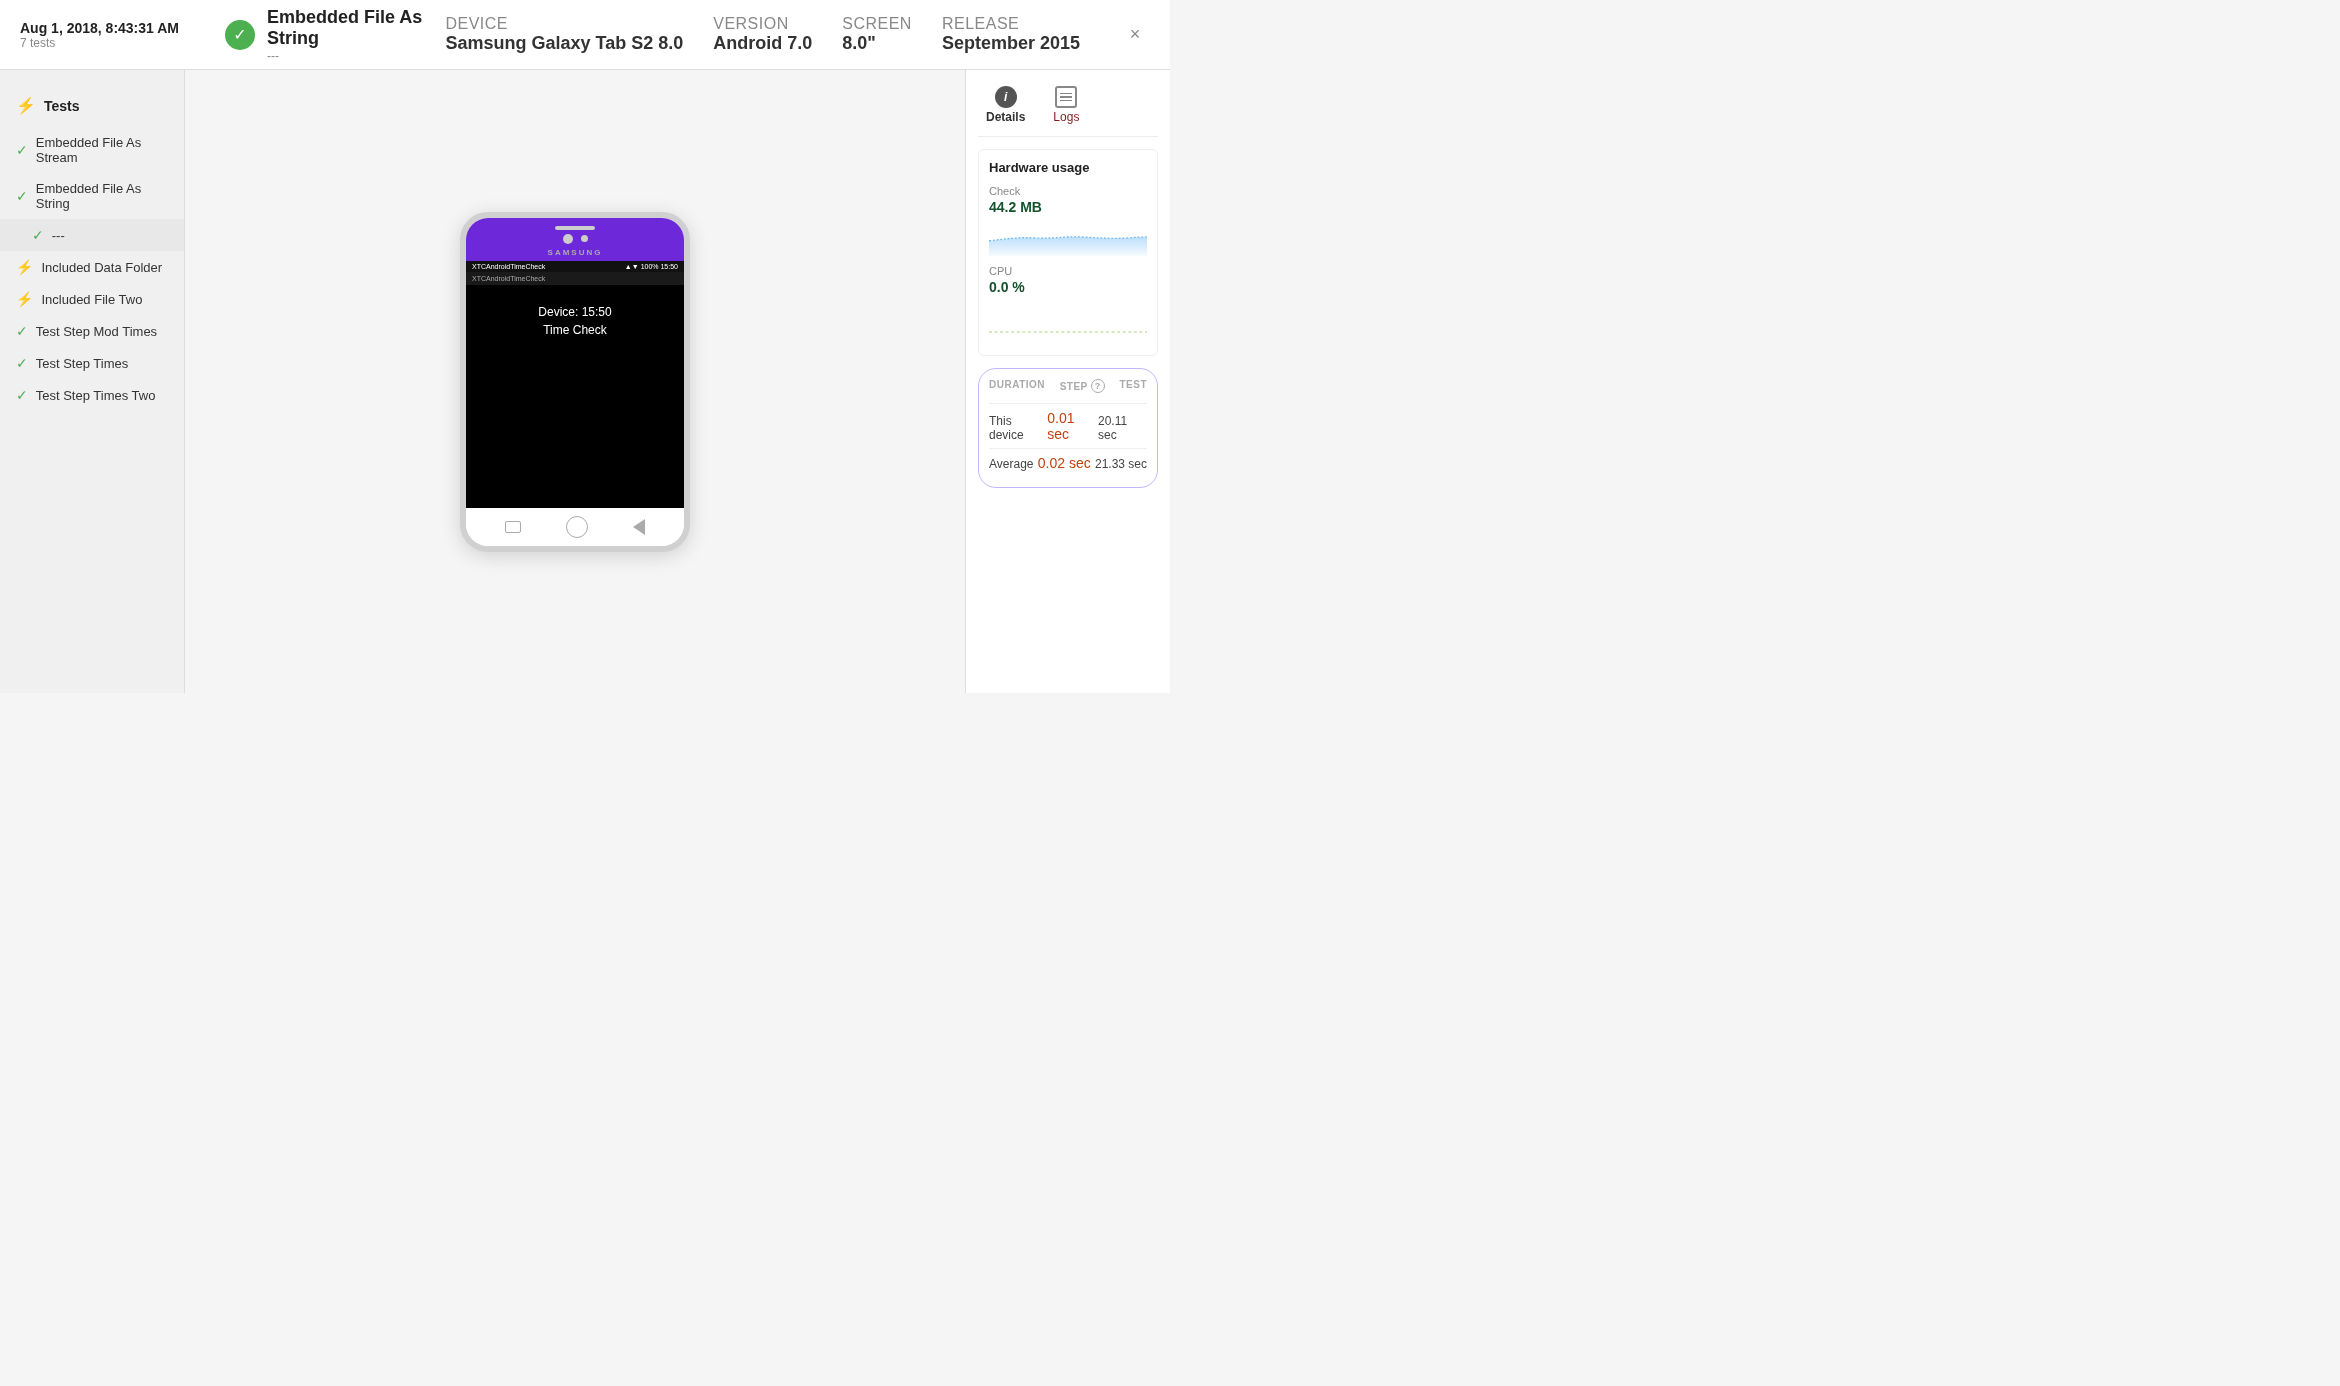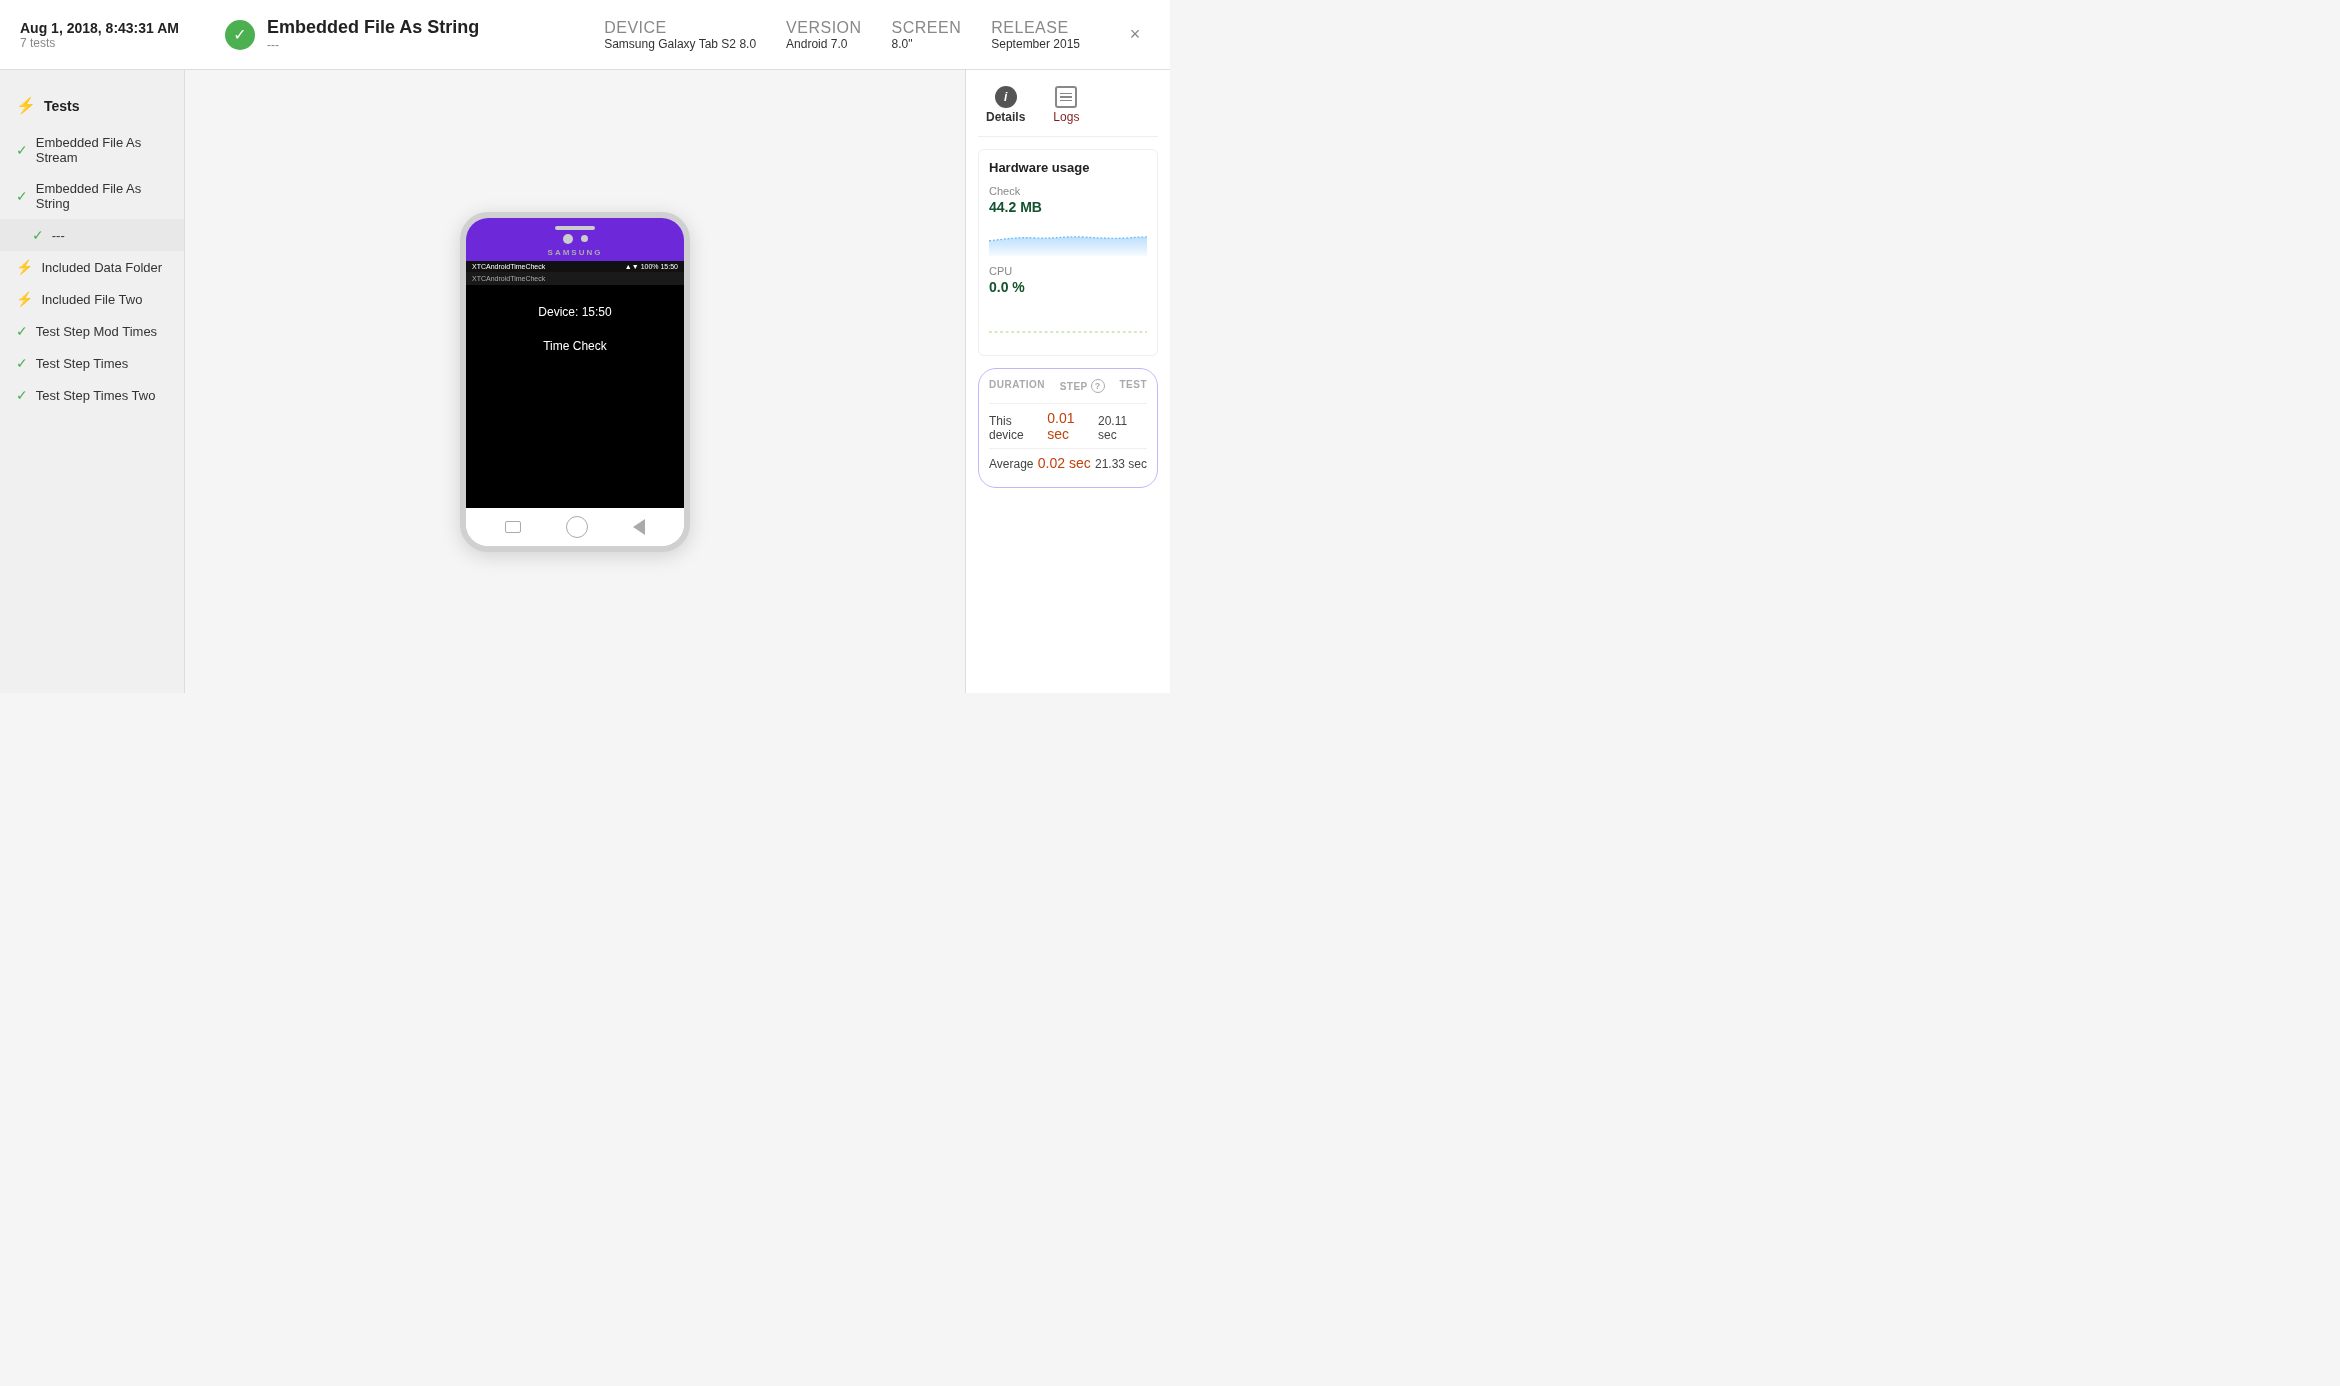--- a/index.html
+++ b/index.html
@@ -77,23 +77,23 @@
       display: flex;
       flex-direction: column;
     }
     .meta-label {
       font-size: 16px;
       color: #888;
       text-transform: uppercase;
       letter-spacing: 0.5px;
     }
     .meta-value {
-      font-size: 12px;
+      font-size: 18px;
       color: #333;
-      font-weight: 400;
+      font-weight: 700;
     }
     .close-btn {
       width: 30px;
       height: 30px;
       display: flex;
       align-items: center;
       justify-content: center;
       cursor: pointer;
       font-size: 18px;
       color: #888;
@@ -218,21 +218,21 @@
     .device-content {
       flex: 1;
       display: flex;
       flex-direction: column;
       align-items: center;
       justify-content: flex-start;
       padding-top: 20px;
       color: white;
       font-size: 12px;
       text-align: center;
-      gap: 20px;
+      gap: 4px;
     }
     .device-bottom-bar {
       background: white;
       padding: 8px 16px;
       display: flex;
       align-items: center;
       justify-content: space-around;
       flex-shrink: 0;
     }
     .nav-btn {

